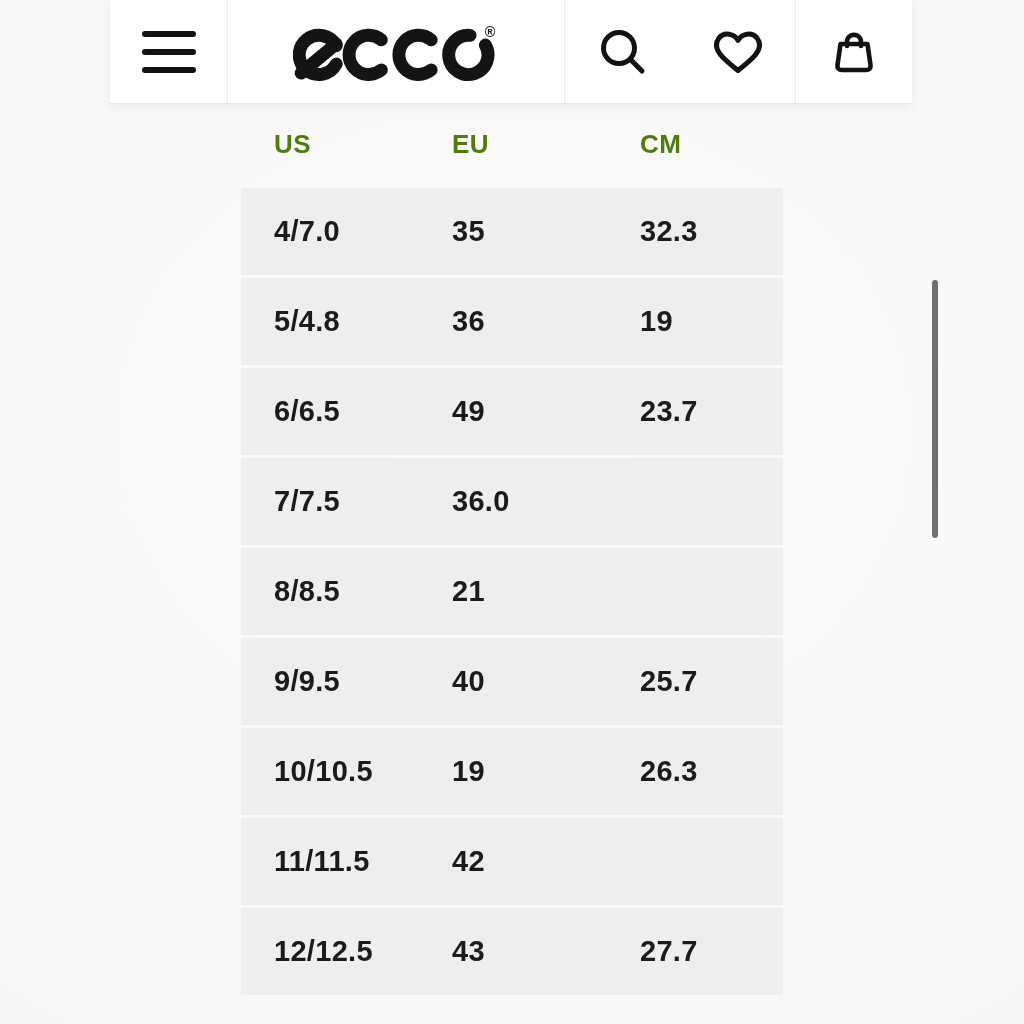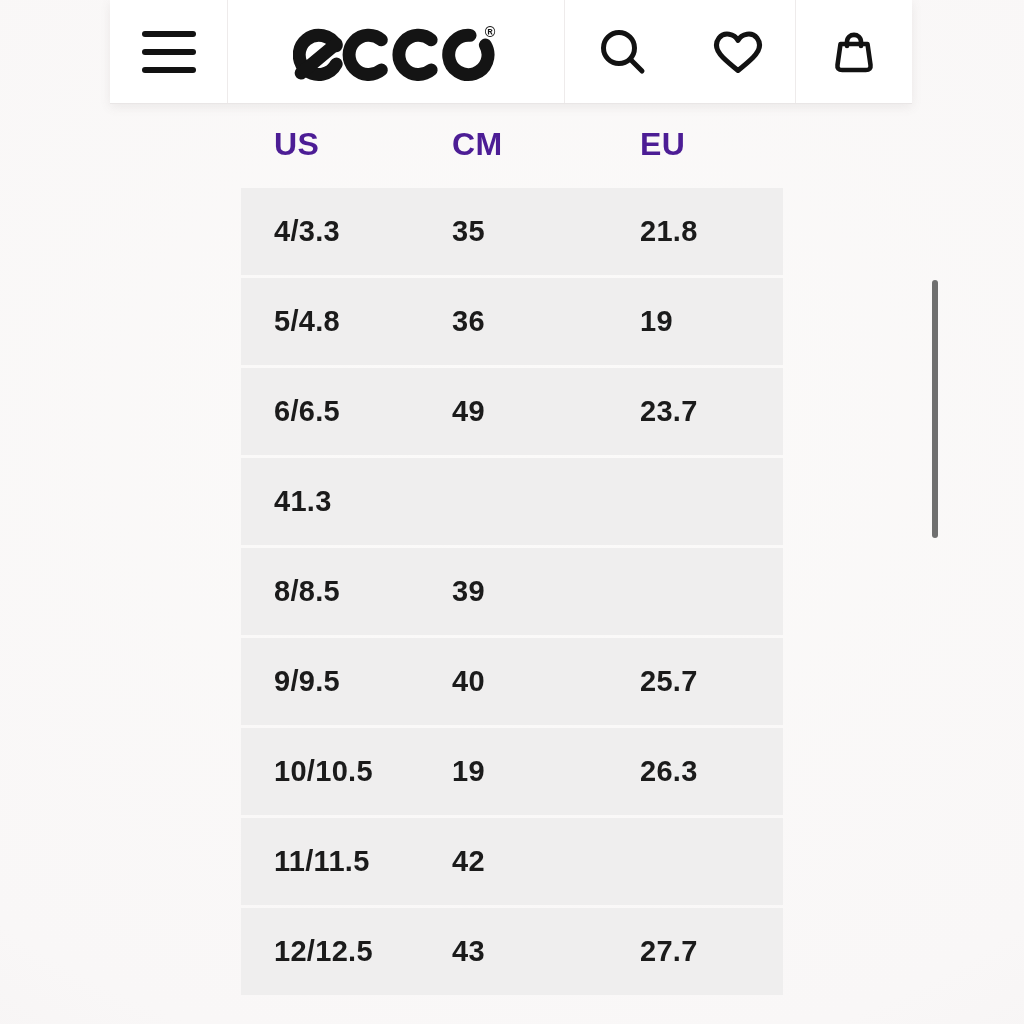--- a/index.html
+++ b/index.html
@@ -33,21 +33,21 @@
   .logo-svg text{font-family:"Liberation Sans",sans-serif;font-weight:700;fill:#141414;}
   .visually-hidden{position:absolute;width:1px;height:1px;overflow:hidden;clip:rect(0 0 0 0);white-space:nowrap;}
   .ui-icon{display:block;}
   .ui-icon .s{fill:none;stroke:#121212;stroke-width:5;stroke-linecap:round;stroke-linejoin:round;}
   .ui-icon .s46{fill:none;stroke:#121212;stroke-width:4.6;stroke-linecap:round;stroke-linejoin:round;}
   
   .size-table{position:absolute;left:241px;top:118px;width:542px;}
   .tgrid{display:grid;grid-template-columns:178px 188px 1fr;padding-left:33px;box-sizing:border-box;}
   .thead{height:70px;padding-top:12px;}
   .thead .th{
-    font-size:32px;font-weight:700;color:#4c1d95;letter-spacing:0.4px;line-height:29px;
+    font-size:26px;font-weight:700;color:#4d7c0f;letter-spacing:0.4px;line-height:29px;
   }
   .trow{
     height:87px;margin-bottom:3px;background:#efeeee;
   }
   .trow .td{
     font-size:29px;font-weight:700;color:#1b1b1b;letter-spacing:0.3px;line-height:87px;
     white-space:nowrap;
   }
   
   .scroll-thumb{
@@ -114,45 +114,46 @@
       </svg>
     </button>
   </div>
 
 </header>
 
 <section class="size-table">
 
   <div class="tgrid thead">
     <div class="th">US</div>
+    <div class="th">EU</div>
     <div class="th">CM</div>
-    <div class="th">EU</div>
   </div>
 
   <div class="tgrid trow">
-    <div class="td">4/3.3</div>
+    <div class="td">4/7.0</div>
     <div class="td">35</div>
-    <div class="td">21.8</div>
+    <div class="td">32.3</div>
   </div>
   <div class="tgrid trow">
     <div class="td">5/4.8</div>
     <div class="td">36</div>
     <div class="td">19</div>
   </div>
   <div class="tgrid trow">
     <div class="td">6/6.5</div>
     <div class="td">49</div>
     <div class="td">23.7</div>
   </div>
   <div class="tgrid trow">
-    <div class="td">41.3</div>
+    <div class="td">7/7.5</div>
+    <div class="td">36.0</div>
   </div>
   <div class="tgrid trow">
     <div class="td">8/8.5</div>
-    <div class="td">39</div>
+    <div class="td">21</div>
   </div>
   <div class="tgrid trow">
     <div class="td">9/9.5</div>
     <div class="td">40</div>
     <div class="td">25.7</div>
   </div>
   <div class="tgrid trow">
     <div class="td">10/10.5</div>
     <div class="td">19</div>
     <div class="td">26.3</div>

